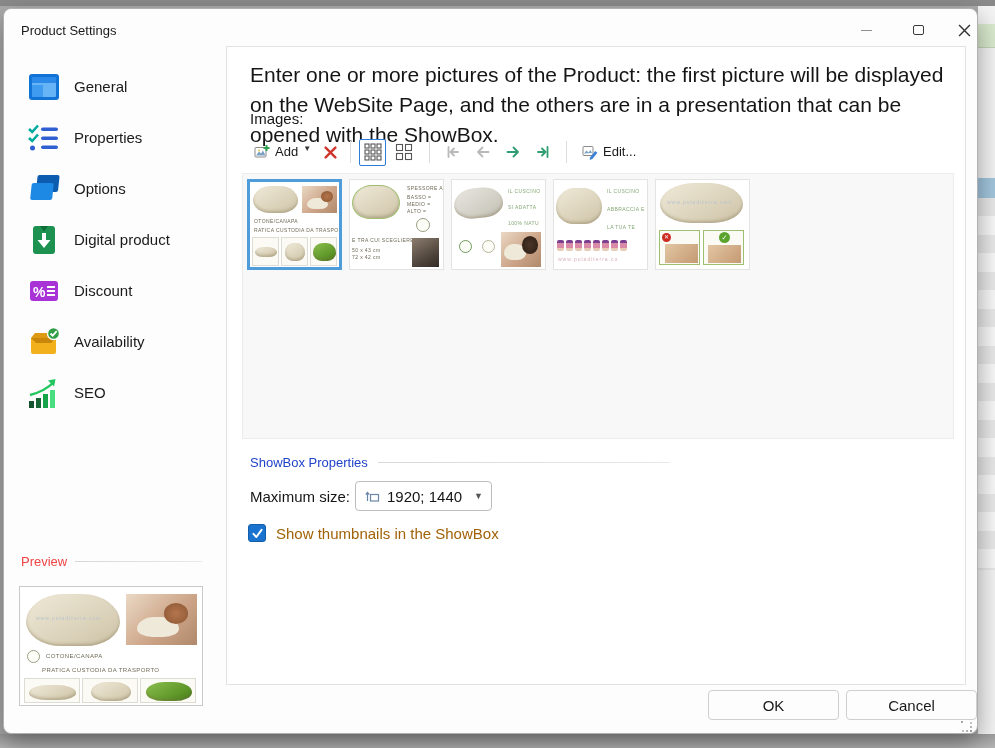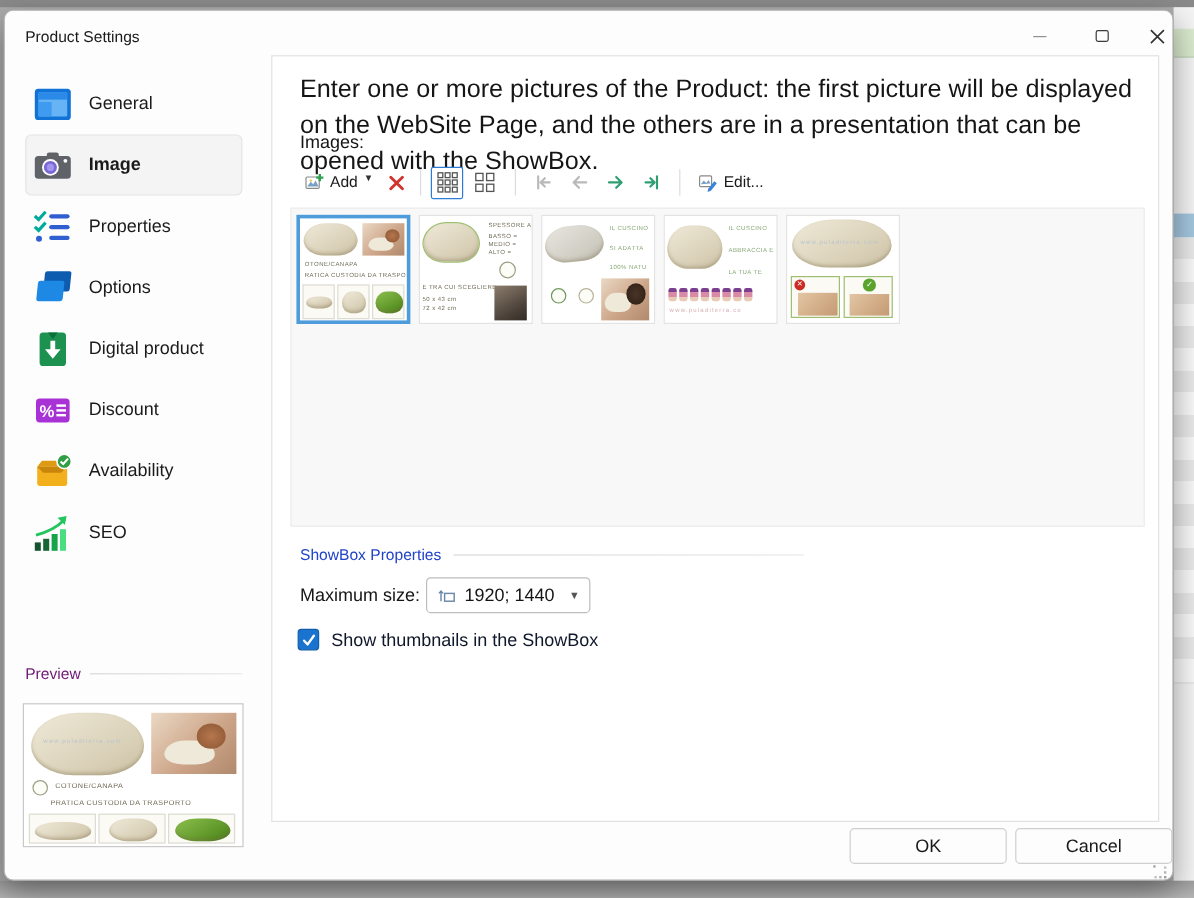--- a/index.html
+++ b/index.html
@@ -30,21 +30,21 @@
   
   .sidebar { position:absolute; left:17px; top:52px; width:181px; }
   .sb-item { display:flex; align-items:center; height:51px; padding-left:5px;
     gap:13px; border:1px solid transparent; border-radius:5px; }
   .sb-item.selected { background:#f4f4f4; border-color:#e4e4e4; }
   .sb-item .ic { width:34px; height:34px; flex:0 0 34px; }
   .sb-label { font-size:15px; color:#1b1b1b; }
   .sb-item.selected .sb-label { font-weight:bold; }
 
   .preview-hd { position:absolute; left:17px; top:545px; width:181px; display:flex; align-items:center; gap:8px; }
-  .group-label-gray { font-size:13px; color:#701a75; white-space:nowrap; }
+  .group-label-gray { font-size:13px; color:#ef4444; white-space:nowrap; }
   .hd-line { flex:1; height:1px; background:linear-gradient(to right,#d8d8d8,#e9e9e9); }
 
   .preview-box { position:absolute; left:15px; top:577px; width:184px; height:120px;
     background:#fff; border:1px solid #c9c9c9; overflow:hidden; }
 
   
   .pw { position:absolute; background:linear-gradient(150deg,#efe9d8,#d8cfb6 70%,#c9bfa4);
     border-radius:46% 46% 42% 42% / 60% 60% 52% 52%; box-shadow:inset 0 -2px 3px rgba(120,105,70,.35); }
   .pw-green { background:linear-gradient(150deg,#8cc04e,#5c9427 70%,#447a18); }
   .pw-gray { background:linear-gradient(150deg,#e8e6e0,#cfccc2 70%,#b9b6aa); }
@@ -99,21 +99,21 @@
   .maxsize-label { position:absolute; left:23px; top:441px; font-size:15px; color:#151515; }
   .dropdown { position:absolute; left:128px; top:434px; width:137px; height:30px;
     border:1px solid #bdbdbd; border-radius:4px; background:#fff; display:flex;
     align-items:center; padding:0 8px; gap:7px; cursor:default; }
   .dd-value { font-size:15px; color:#151515; flex:1; }
   .dd-caret { font-size:9px; color:#555; }
 
   .cb-row { position:absolute; left:21px; top:477px; display:flex; align-items:center; gap:10px; cursor:default; }
   .checkbox { width:18px; height:18px; border-radius:3px; background:#1a73cf;
     border:1px solid #135ea8; display:flex; align-items:center; justify-content:center; }
-  .cb-label { font-size:15px; color:#0f172a; }
+  .cb-label { font-size:15px; color:#a16207; }
 
   
   .btn { position:absolute; top:681px; width:131px; height:30px; background:#fdfdfd;
     border:1px solid #cfcfcf; border-radius:4px; font-size:15px; color:#1a1a1a;
     display:flex; align-items:center; justify-content:center; cursor:default; }
   .grip { position:absolute; left:957px; top:712px; width:12px; height:12px; }
   .grip::after { content:""; position:absolute; left:0; top:0; width:2px; height:2px; background:#a8a8a8;
     box-shadow:8px 0 #a8a8a8, 8px -4px #c6c6c6, 4px 0 #c6c6c6, 8px 4px #a8a8a8, 4px 4px #a8a8a8, 0 4px… ; }
   .grip::before { content:""; position:absolute; right:1px; bottom:1px; width:2px; height:2px; background:#9d9d9d;
     box-shadow:-4px 4px 0 -0px #9d9d9d0a, 0 -4px #b3b3b3, -4px 0 #b3b3b3, 0 -8px #c4c4c4, -8px 0 #c4c4c4; }
@@ -146,31 +146,20 @@
 
   <div class="sidebar">
     <div class="sb-item">
       <svg class="ic" viewBox="0 0 34 34">
           <rect x="2" y="4" width="30" height="26" rx="3" fill="#1273d6"></rect>
           <rect x="5" y="7" width="24" height="20" rx="1" fill="#66b3f5"></rect>
           <rect x="5" y="7" width="24" height="6" fill="#2b8ae8"></rect>
           <rect x="5" y="15" width="11" height="12" fill="#3f9bf0"></rect>
         </svg>
       <span class="sb-label">General</span>
-    </div>
-    <div class="sb-item selected">
-      <svg class="ic" viewBox="0 0 34 34">
-          <rect x="12" y="6" width="10" height="6" rx="2" fill="#5f6368"></rect>
-          <rect x="2" y="9" width="30" height="19" rx="3" fill="#5f6368"></rect>
-          <circle cx="15" cy="18.5" r="7" fill="#fff"></circle>
-          <circle cx="15" cy="18.5" r="5.4" fill="#7b68d8"></circle>
-          <circle cx="15" cy="18.5" r="3" fill="#a495ef"></circle>
-          <circle cx="27.5" cy="13" r="1.6" fill="#fff"></circle>
-        </svg>
-      <span class="sb-label">Image</span>
     </div>
     <div class="sb-item">
       <svg class="ic" viewBox="0 0 34 34">
           <path d="M2 8l3.2 3L11 4.5" stroke="#00ab9e" stroke-width="2.6" fill="none"></path>
           <path d="M2 17l3.2 3L11 13.5" stroke="#00ab9e" stroke-width="2.6" fill="none"></path>
           <circle cx="5.5" cy="27" r="2.5" fill="#2f5fd0"></circle>
           <rect x="14" y="6.5" width="17" height="3.6" rx="1.8" fill="#2f5fd0"></rect>
           <rect x="14" y="15.5" width="17" height="3.6" rx="1.8" fill="#2f5fd0"></rect>
           <rect x="14" y="24.5" width="17" height="3.6" rx="1.8" fill="#2f5fd0"></rect>
         </svg>

